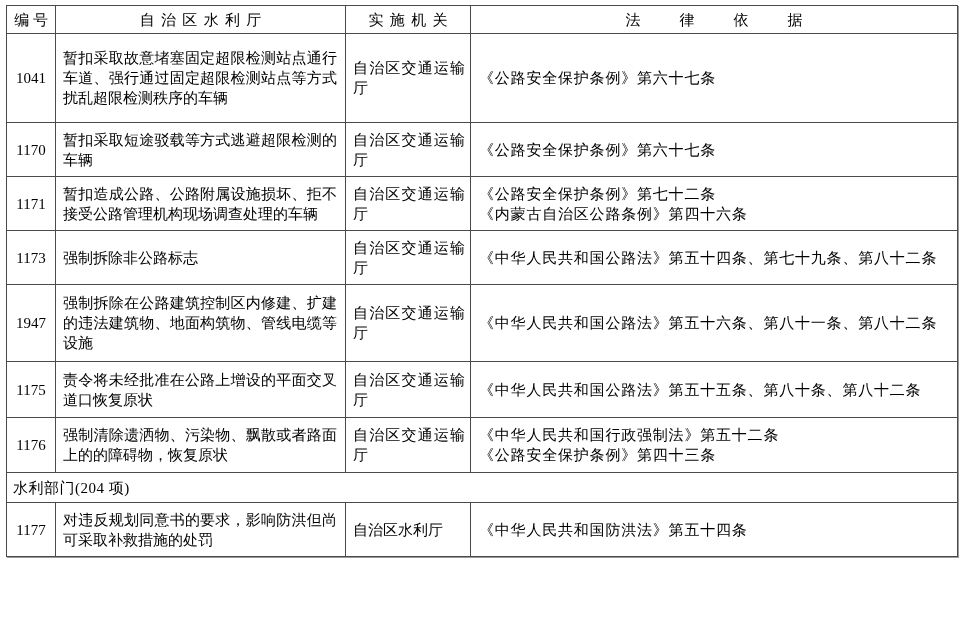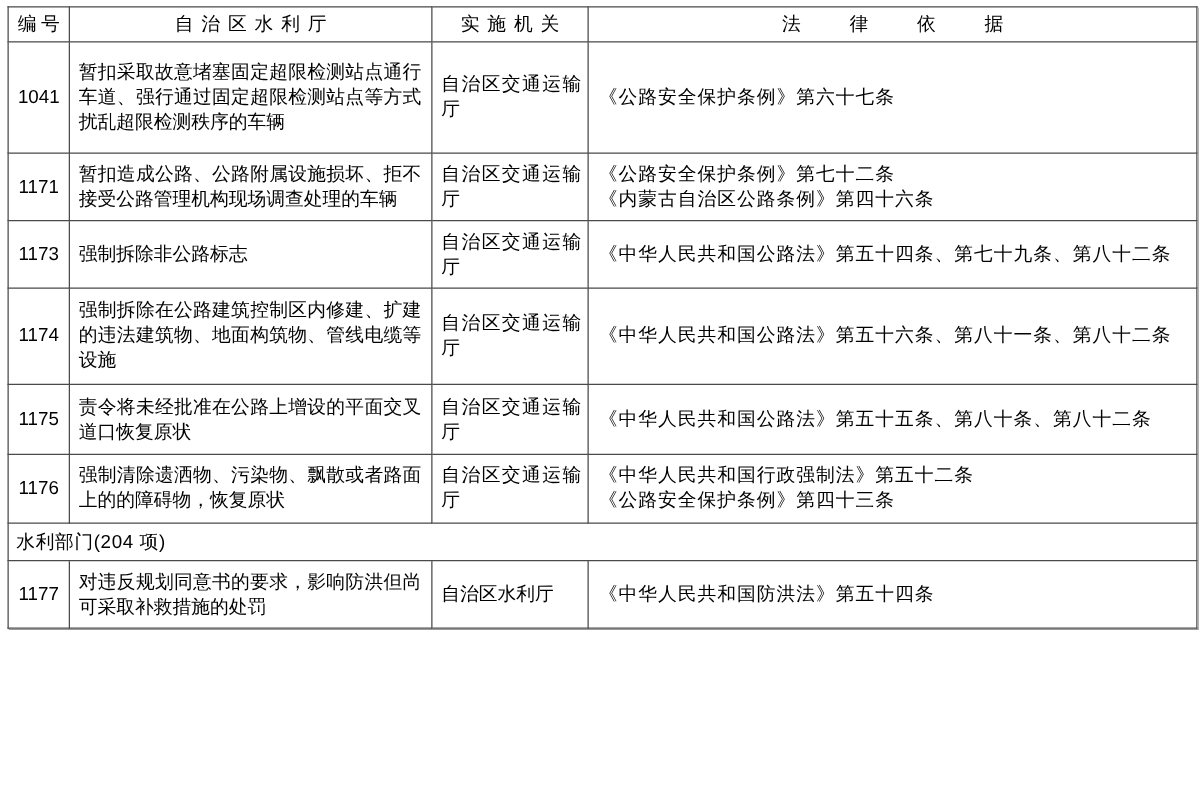--- a/index.html
+++ b/index.html
@@ -1,20 +1,20 @@
 <!DOCTYPE html>
 <html><head>
 <meta charset="utf-8">
 <style>
   html,body{margin:0;padding:0;background:#ffffff;}
   .page{
     position:relative;
     width:963px;height:633px;
     background:#ffffff;
-    font-family:Liberation Sans, sans-serif;
+    font-family:Liberation Serif, serif;
     color:#000;
     overflow:hidden;
   }
   table.permits{
     position:absolute;left:6px;top:5px;
     width:951px;
     border-collapse:collapse;
     table-layout:fixed;
     box-shadow:1px 1px 0 #9a9a9a;
   }
@@ -87,39 +87,45 @@
         <th class="th-legal">法律依据</th>
       </tr>
 
       <tr class="r0">
         <td class="c-id">1041</td>
         <td class="c-name">暂扣采取故意堵塞固定超限检测站点通行车道、强行通过固定超限检测站点等方式扰乱超限检测秩序的车辆</td>
         <td class="c-agency">自治区交通运输厅</td>
         <td class="c-legal">《公路安全保护条例》第六十七条</td>
       </tr>
 
+      <tr class="r1">
+        <td class="c-id">1170</td>
+        <td class="c-name">暂扣采取短途驳载等方式逃避超限检测的车辆</td>
+        <td class="c-agency">自治区交通运输厅</td>
+        <td class="c-legal">《公路安全保护条例》第六十七条</td>
+      </tr>
 
       <tr class="r2">
         <td class="c-id">1171</td>
         <td class="c-name">暂扣造成公路、公路附属设施损坏、拒不接受公路管理机构现场调查处理的车辆</td>
         <td class="c-agency">自治区交通运输厅</td>
         <td class="c-legal">《公路安全保护条例》第七十二条
 《内蒙古自治区公路条例》第四十六条</td>
       </tr>
 
 
       <tr class="r4">
         <td class="c-id">1173</td>
         <td class="c-name">强制拆除非公路标志</td>
         <td class="c-agency">自治区交通运输厅</td>
         <td class="c-legal">《中华人民共和国公路法》第五十四条、第七十九条、第八十二条</td>
       </tr>
 
       <tr class="r5">
-        <td class="c-id">1174</td>
+        <td class="c-id">1947</td>
         <td class="c-name">强制拆除在公路建筑控制区内修建、扩建的违法建筑物、地面构筑物、管线电缆等设施</td>
         <td class="c-agency">自治区交通运输厅</td>
         <td class="c-legal">《中华人民共和国公路法》第五十六条、第八十一条、第八十二条</td>
       </tr>
 
       <tr class="r6">
         <td class="c-id">1175</td>
         <td class="c-name">责令将未经批准在公路上增设的平面交叉道口恢复原状</td>
         <td class="c-agency">自治区交通运输厅</td>
         <td class="c-legal">《中华人民共和国公路法》第五十五条、第八十条、第八十二条</td>

